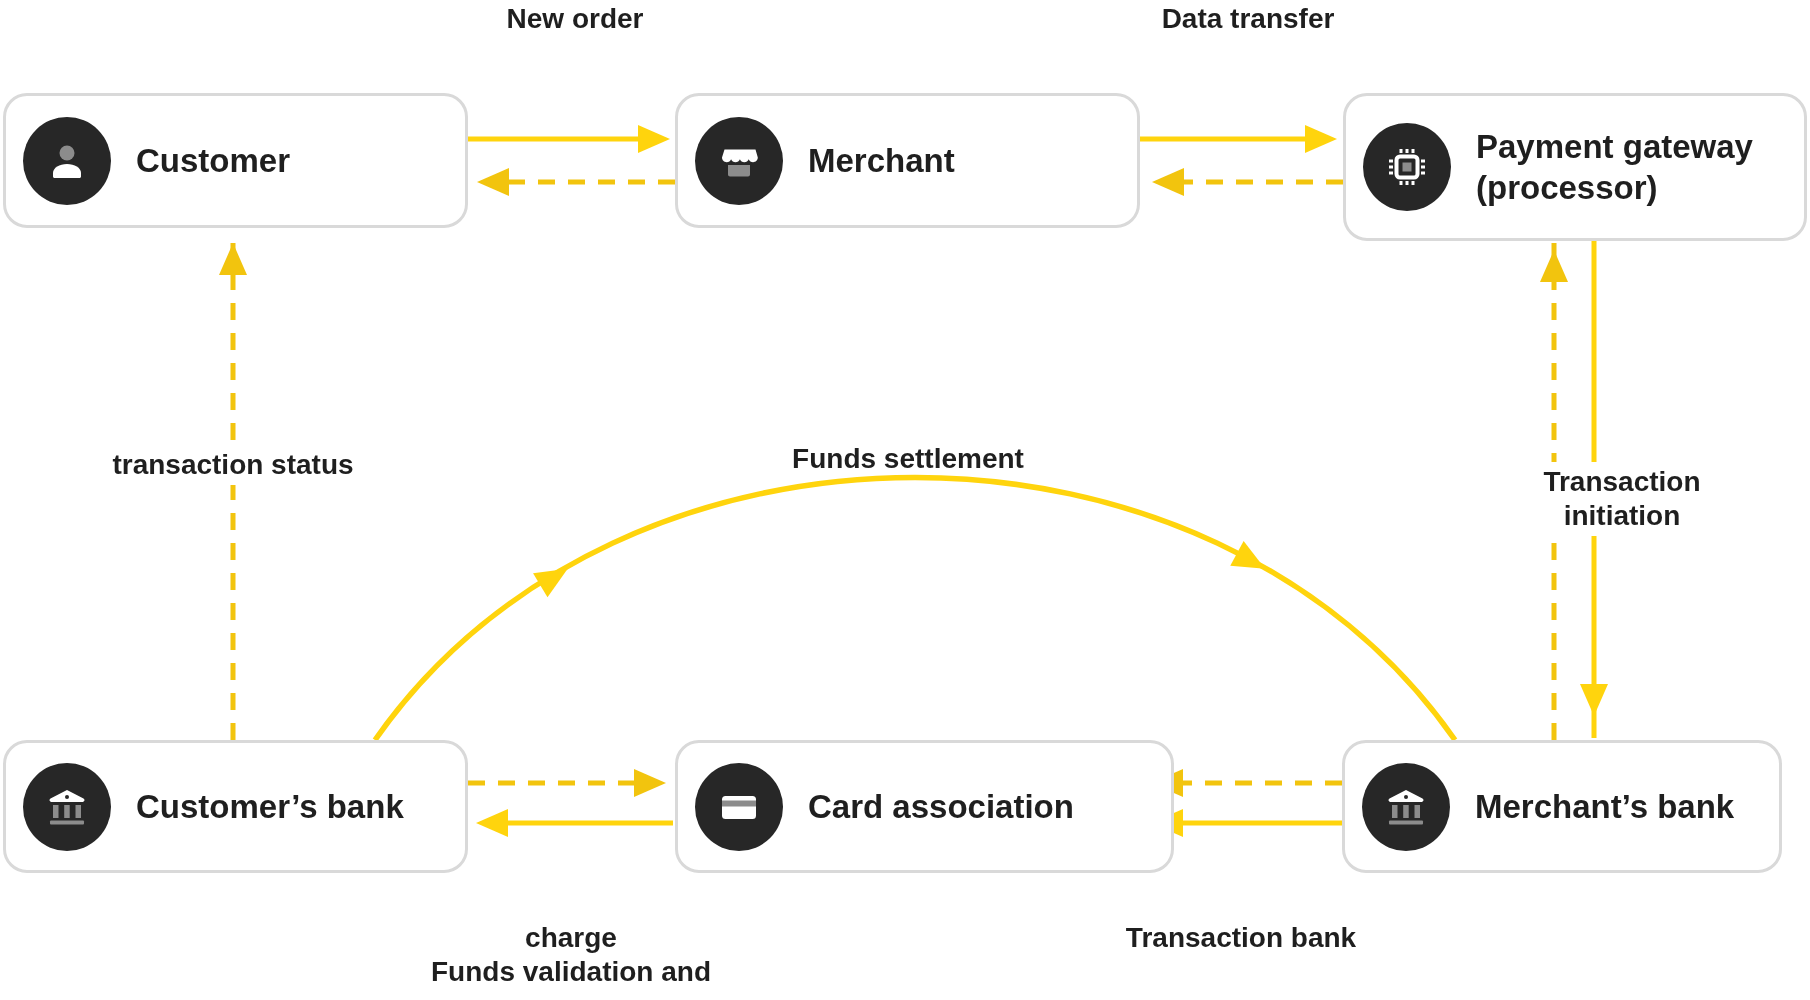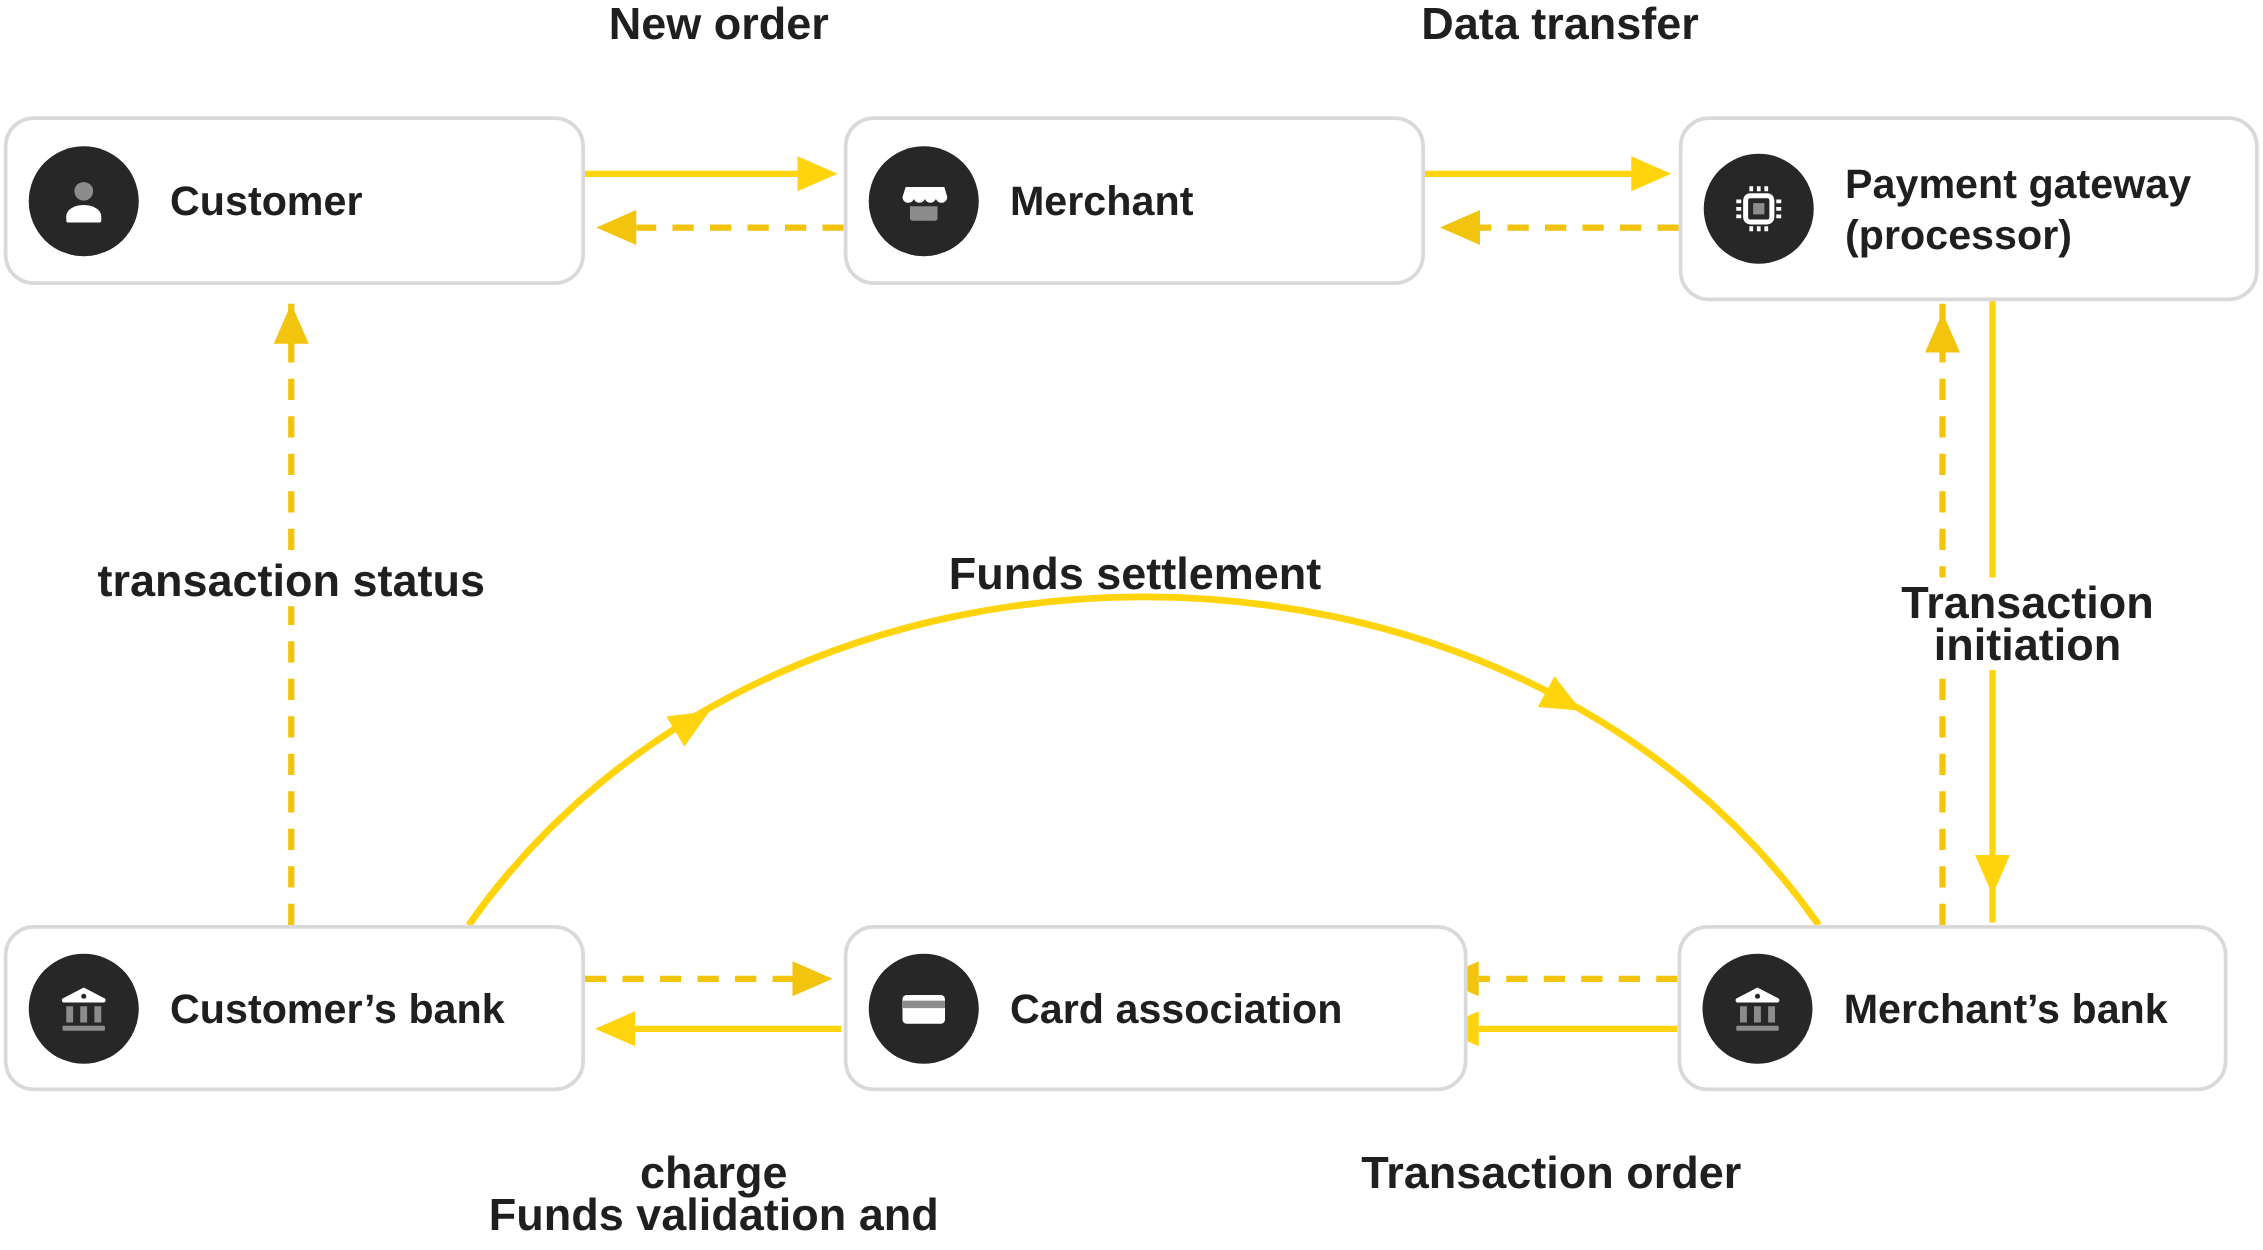--- a/index.html
+++ b/index.html
@@ -22,21 +22,21 @@
   .icon-circle{
     width:88px;height:88px;border-radius:50%;background:#272727;
     margin-left:17px;flex:0 0 auto;
     display:flex;align-items:center;justify-content:center;
   }
   .node-label{
     margin-left:25px;font-size:33px;font-weight:bold;color:#1F1F1F;
     line-height:41px;white-space:nowrap;
   }
   .edge-label{
-    position:absolute;z-index:2;font-size:36px;font-weight:bold;color:#1F1F1F;
+    position:absolute;z-index:2;font-size:28px;font-weight:bold;color:#1F1F1F;
     text-align:center;line-height:34px;transform:translateX(-50%);white-space:nowrap;
   }
   .masked{background:#FFFFFF;padding:3px 8px;}
 </style>
 </head>
 <body>
 
 <svg class="wires" width="1810" height="1000" viewBox="0 0 1810 1000">
 
   <g>
@@ -183,14 +183,14 @@
   <div>Transaction</div>
   <div>initiation</div>
 </div>
 
 <div class="edge-label" style="left:571px;top:921px;">
   <div>charge</div>
   <div>Funds validation and</div>
 </div>
 
 <div class="edge-label" style="left:1241px;top:921px;">
-  <div>Transaction order</div>
+  <div>Transaction bank</div>
 </div>
 
 </body></html>

